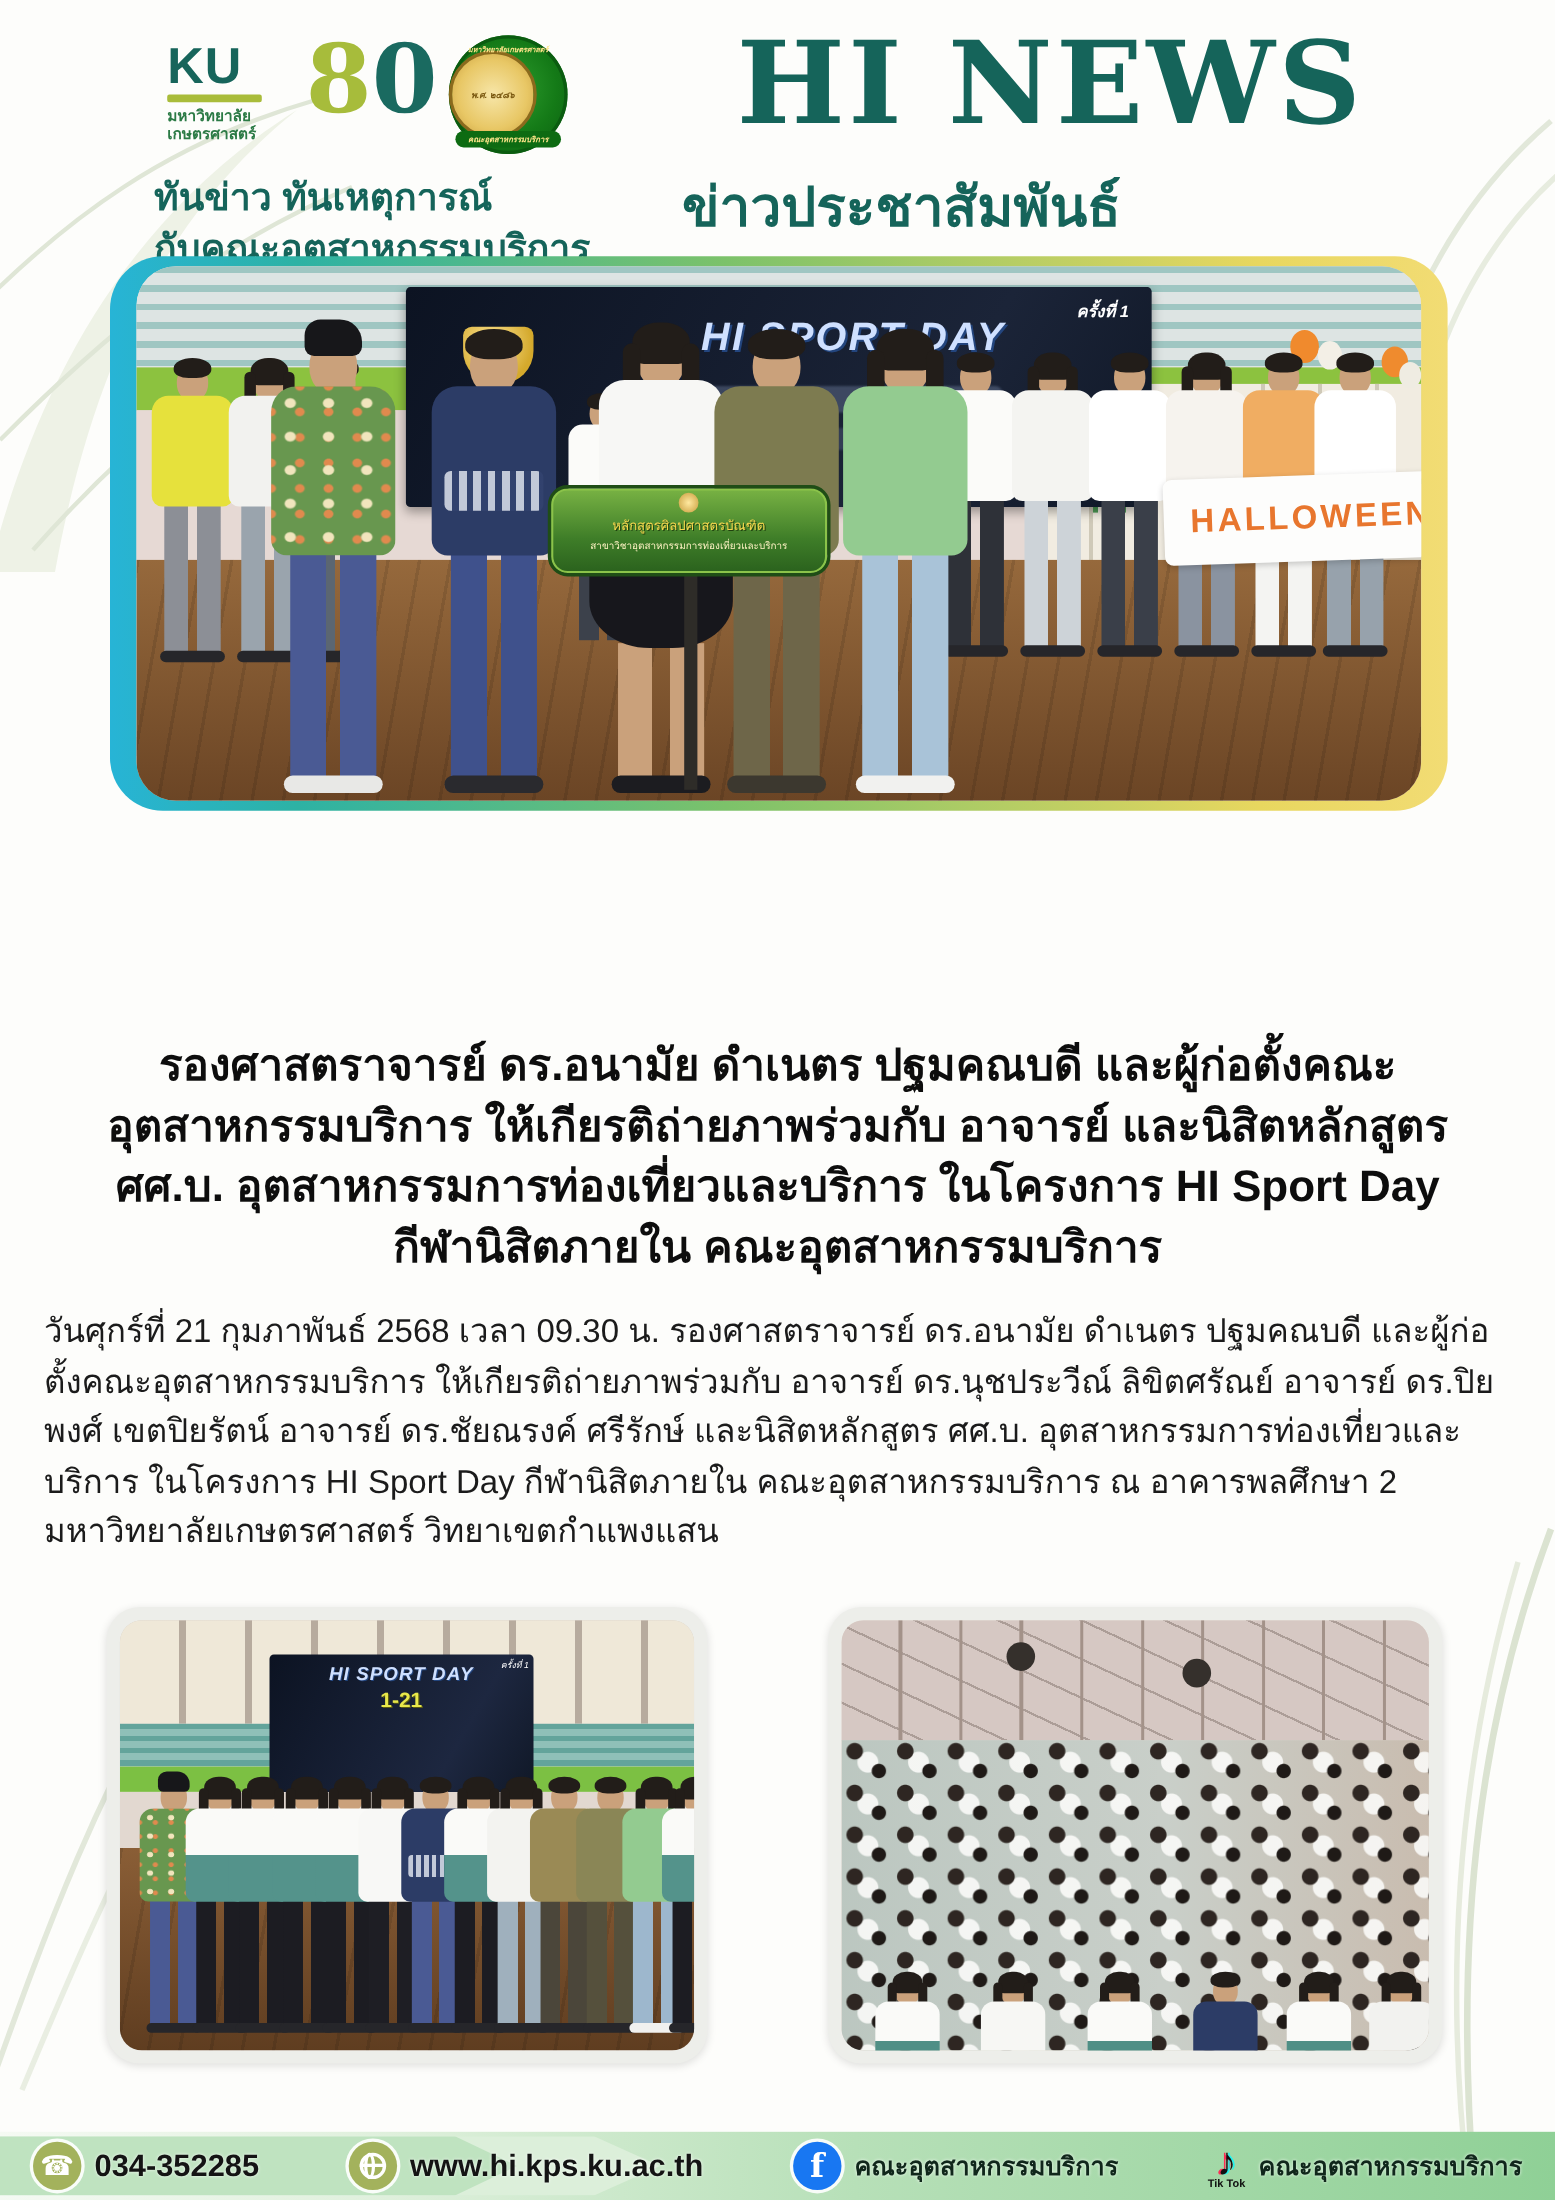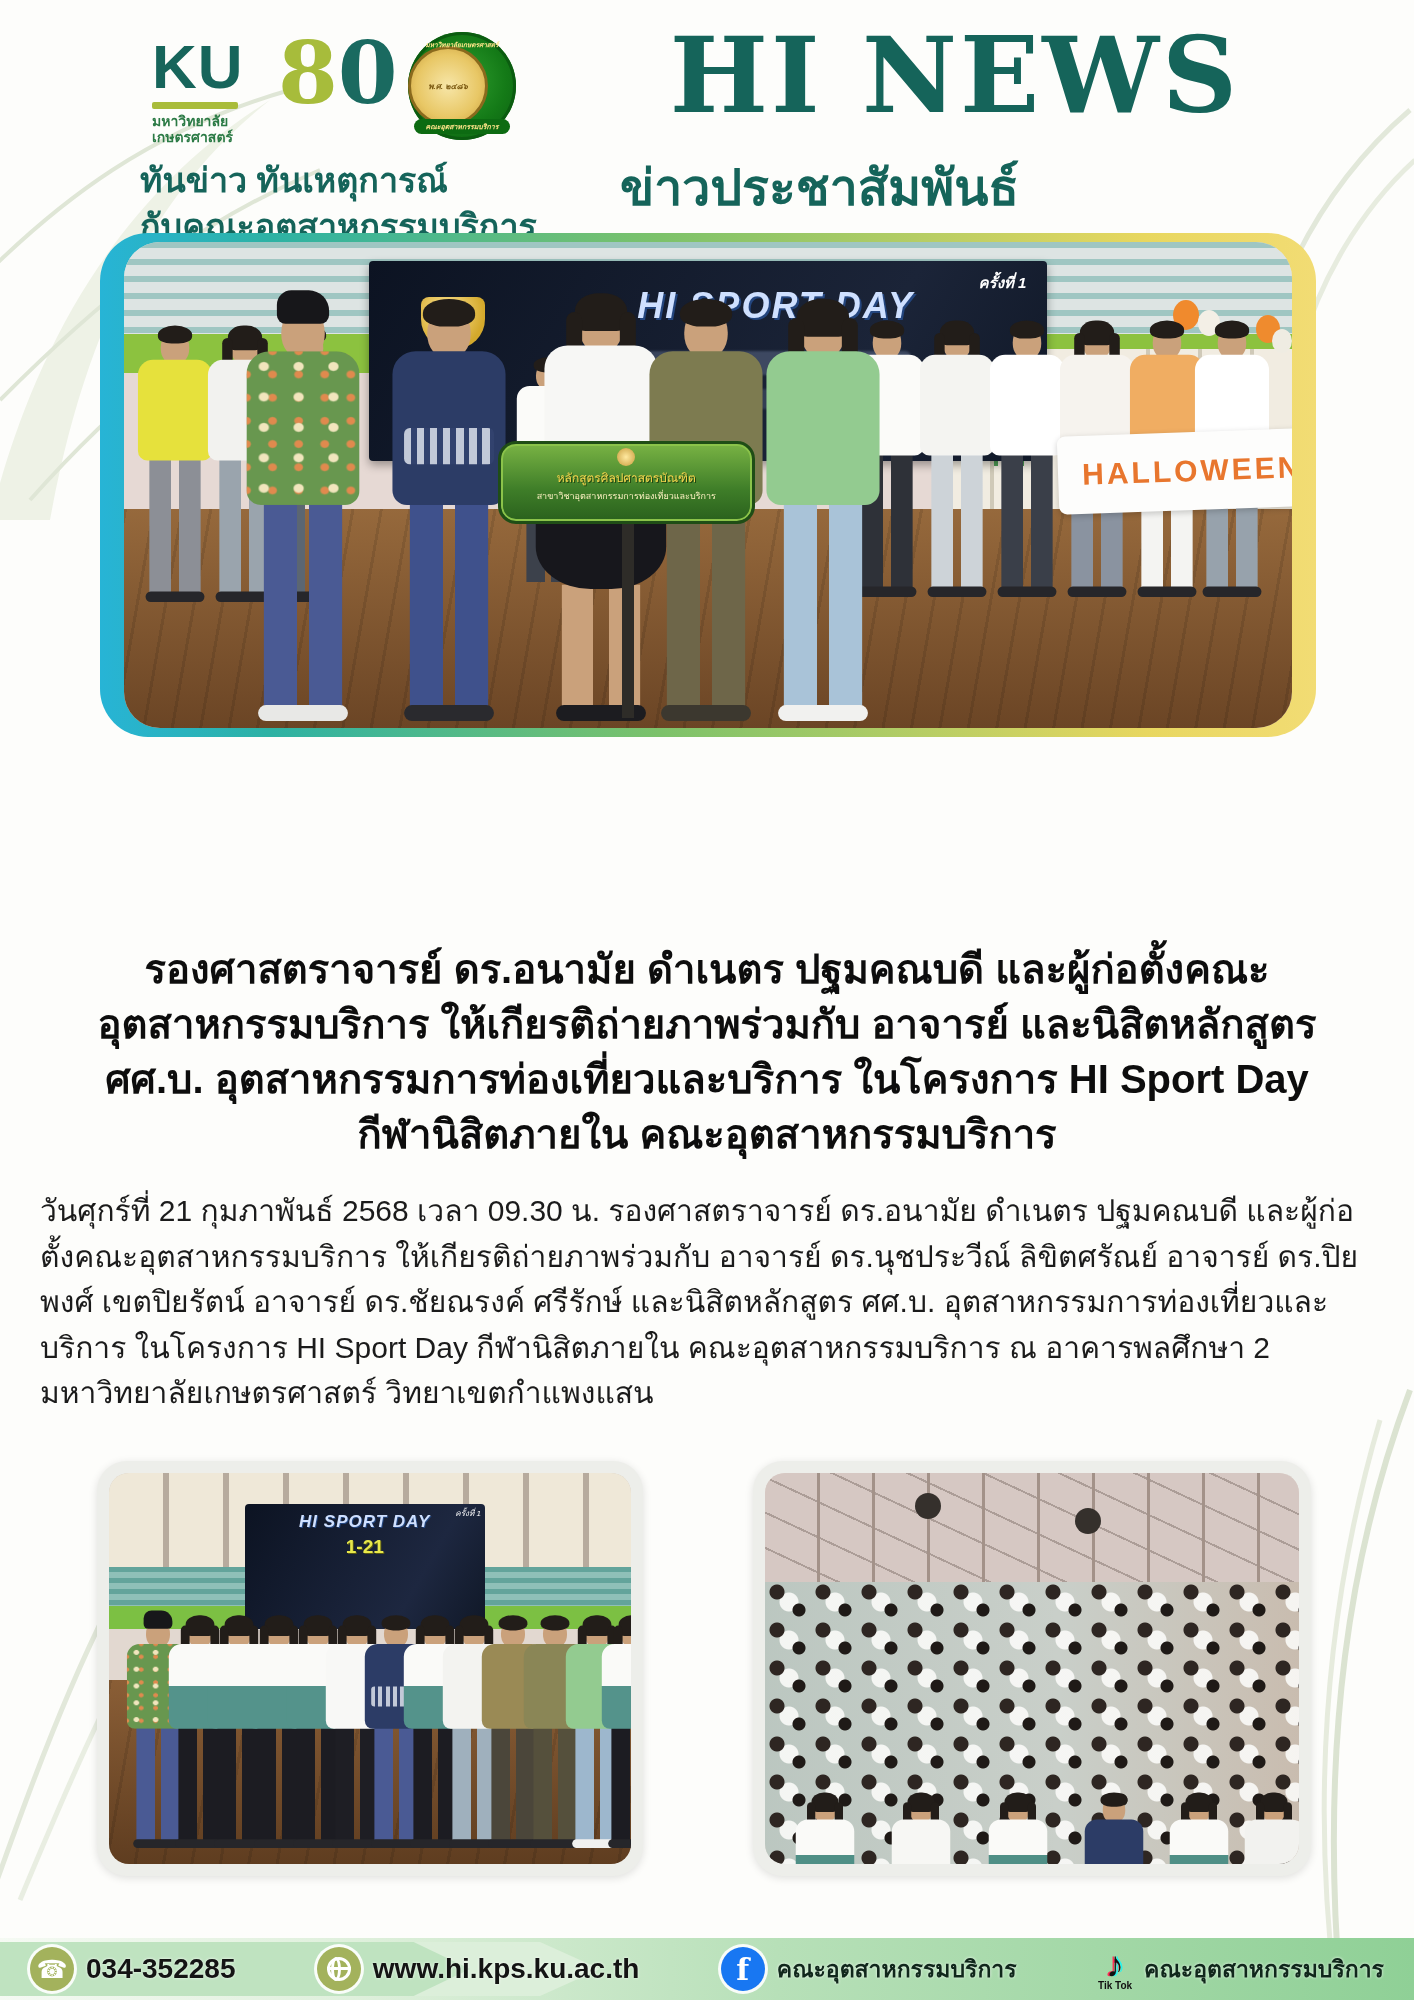--- a/index.html
+++ b/index.html
@@ -2,21 +2,21 @@
 <html><head>
 <meta charset="utf-8">
 <style>
   html,body{margin:0;padding:0;}
   .page{position:relative;width:1414px;height:2000px;overflow:hidden;background:#fdfdfb;
         font-family:"Liberation Sans",sans-serif;color:#111;}
   
   .floral{position:absolute;pointer-events:none;}
   
   .ku-logo{position:absolute;left:152px;top:36px;width:120px;text-align:left;}
-  .ku-acr{font-size:62px;font-weight:bold;color:#17655b;letter-spacing:1px;line-height:1;}
+  .ku-acr{font-size:46px;font-weight:bold;color:#17655b;letter-spacing:1px;line-height:1;}
   .ku-bar{width:86px;height:7px;background:#a9bc3a;margin:4px 0 4px 0;border-radius:2px;}
   .ku-sub{font-size:14px;font-weight:bold;color:#2b7a45;line-height:1.15;}
   .logo80{position:absolute;left:278px;top:30px;font-size:86px;font-weight:bold;line-height:1;
           font-family:"DejaVu Serif",serif;}
   .logo80 .d1{color:#a7bc3b;} .logo80 .d2{color:#1a6a60;}
   .seal{position:absolute;left:408px;top:32px;width:108px;height:108px;border-radius:50%;
         background:radial-gradient(circle at 50% 45%,#2f9e2f 0%,#147a17 55%,#0b5c10 100%);
         box-shadow:0 0 0 3px #0b5c10 inset;display:flex;align-items:flex-start;justify-content:center;flex-direction:column;font-style:italic;}
   .seal-inner{width:74px;height:74px;border-radius:50%;background:radial-gradient(circle,#f7e6a8 0%,#e8c765 60%,#c79b3a 100%);
         border:3px solid #8a6a1d;display:flex;align-items:center;justify-content:center;color:#7c5a12;font-size:8px;font-weight:bold;}

